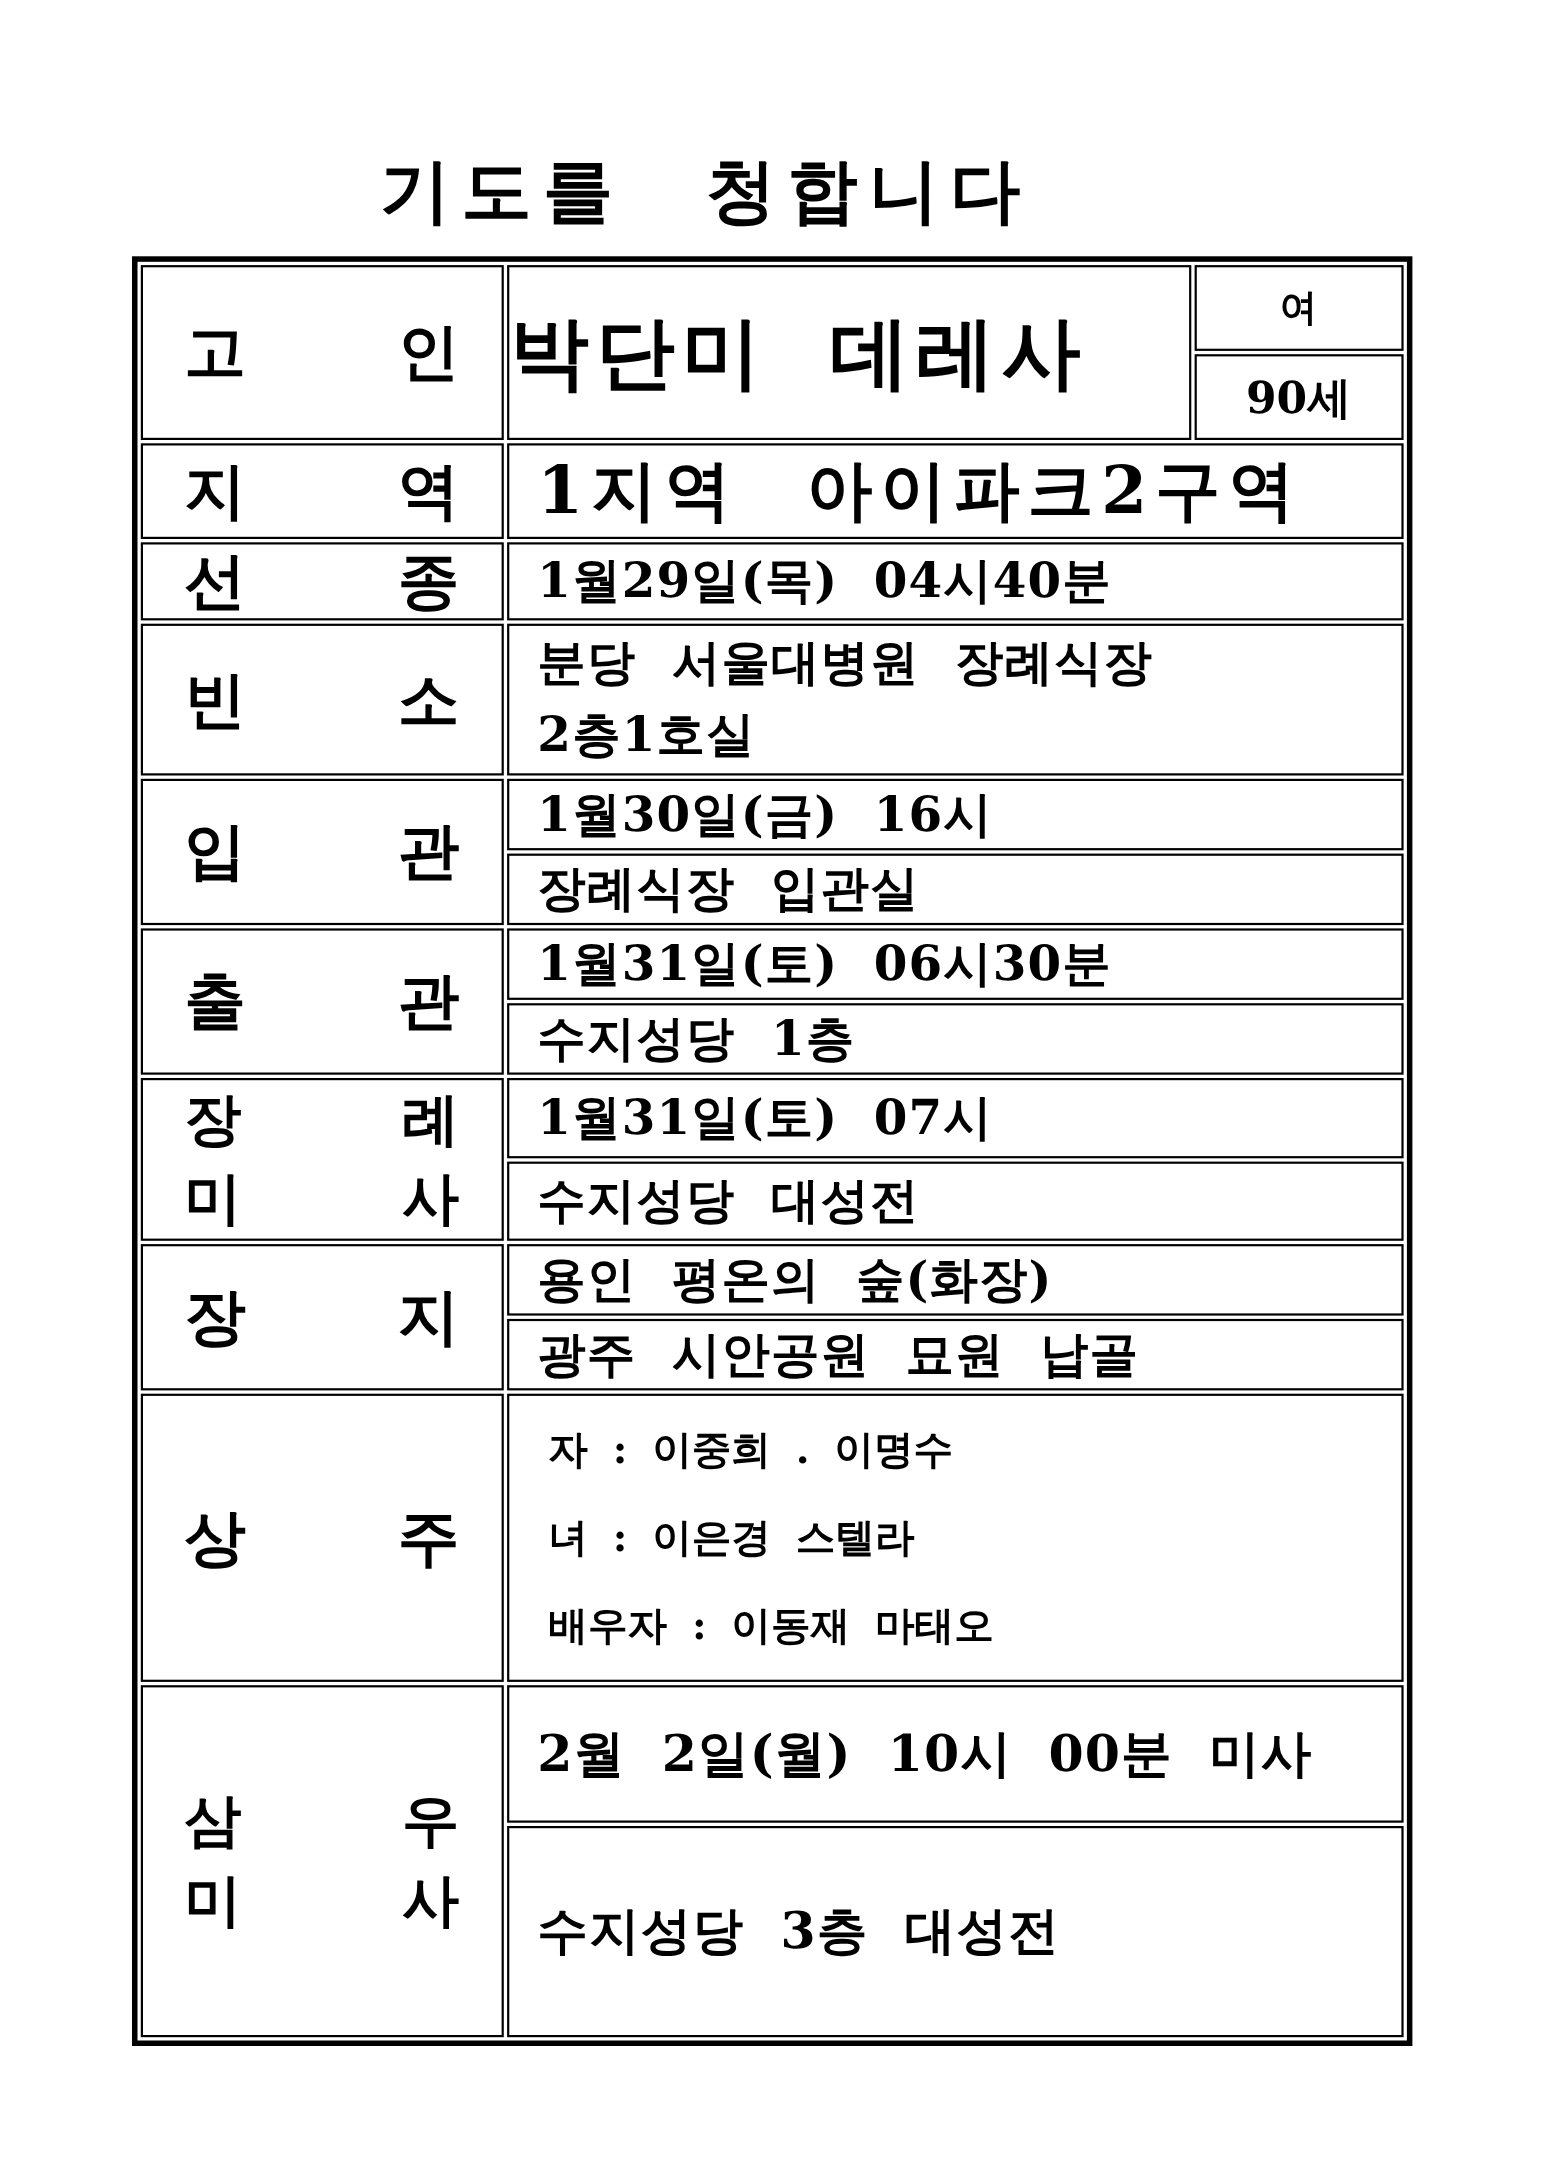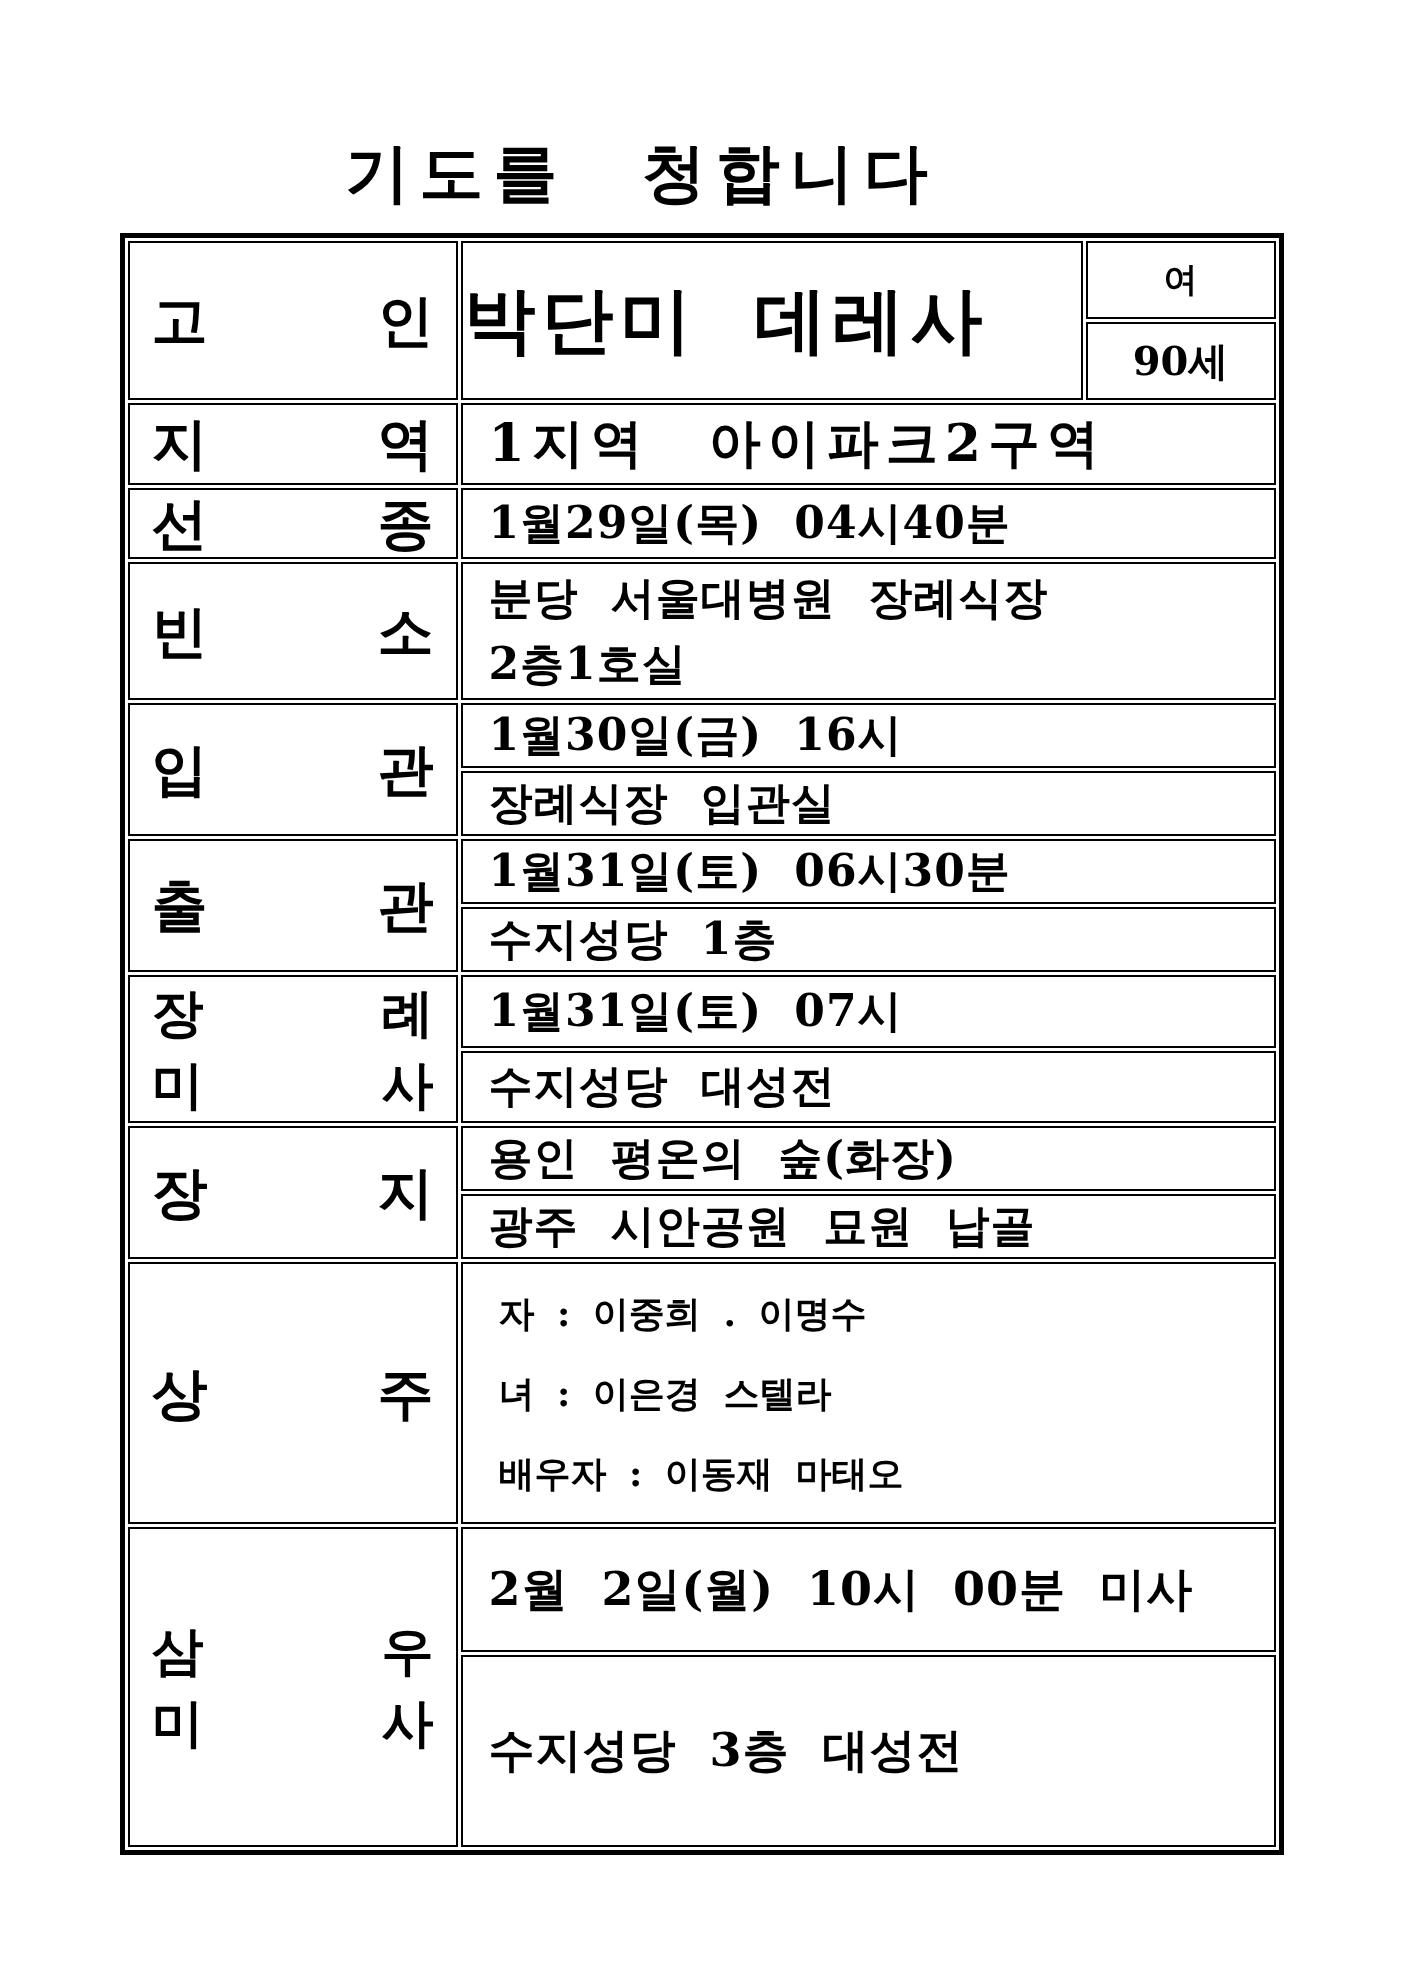--- a/index.html
+++ b/index.html
@@ -43,21 +43,21 @@
   tr.r-sub1   td { height: 78px; }
   tr.r-region td { height: 82px; }
   tr.r-death  td { height: 70px; }
   tr.r-mort   td { height: 134px; }
   tr.r-s      td { height: 64px; }
   tr.r-m      td { height: 52px; }
   tr.r-mourn  td { height: 262px; }
   tr.r-sw1    td { height: 125px; }
   tr.r-sw2    td { height: 192px; }
 
-  .label-cell { padding: 0 22px; }
+  .label-cell { padding: 0 38px; }
   .label-text {
     font-size: 56px;
     text-align: justify;
     text-align-last: justify;
     line-height: 1.2;
     white-space: nowrap;
   }
   .label-cell.two-line .label-text { font-size: 52px; line-height: 72px; }
 
   .name-cell {
@@ -70,21 +70,21 @@
   .small-cell { font-size: 34px; text-align: center; }
   .age-cell   { font-size: 40px; text-align: center; }
 
   .value-cell {
     font-size: 44px;
     padding-left: 26px;
     word-spacing: 16px;
     letter-spacing: 1px;
     white-space: nowrap;
   }
-  .region-value { font-size: 52px; letter-spacing: 7px; word-spacing: 34px; }
+  .region-value { font-size: 60px; letter-spacing: 7px; word-spacing: 34px; }
   .value-line   { line-height: 66px; }
   .mourner-cell { font-size: 36px; padding-left: 36px; word-spacing: 10px; }
   .mourner-line { line-height: 80px; white-space: nowrap; }
   .sw-value     { font-size: 46px; }
 </style>
 </head>
 <body>
 
 <div class="page">
 

